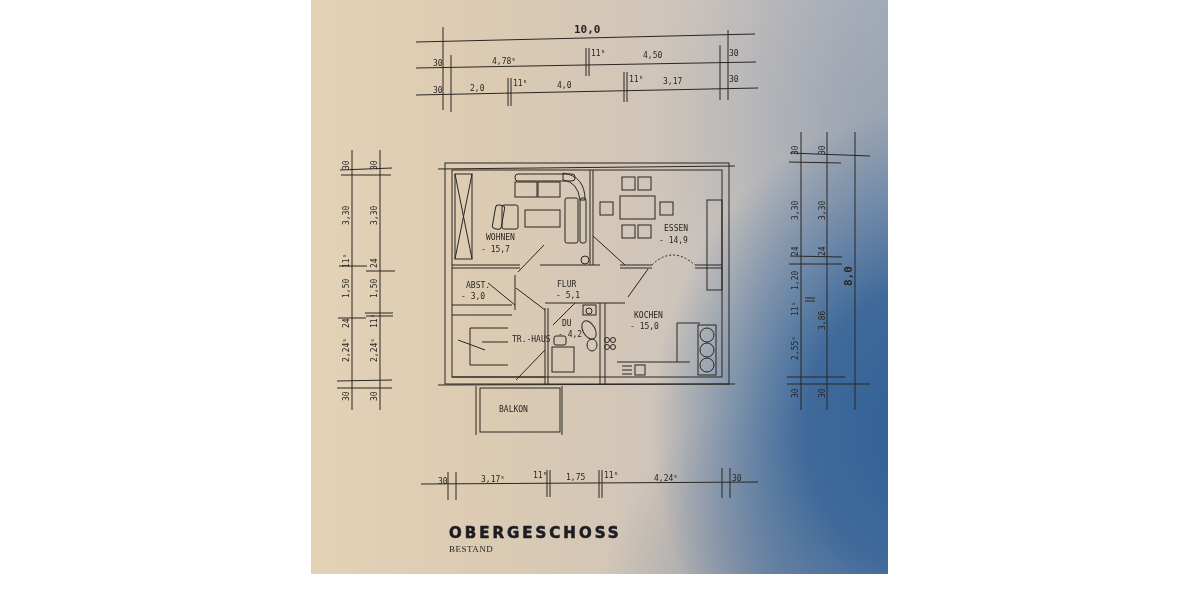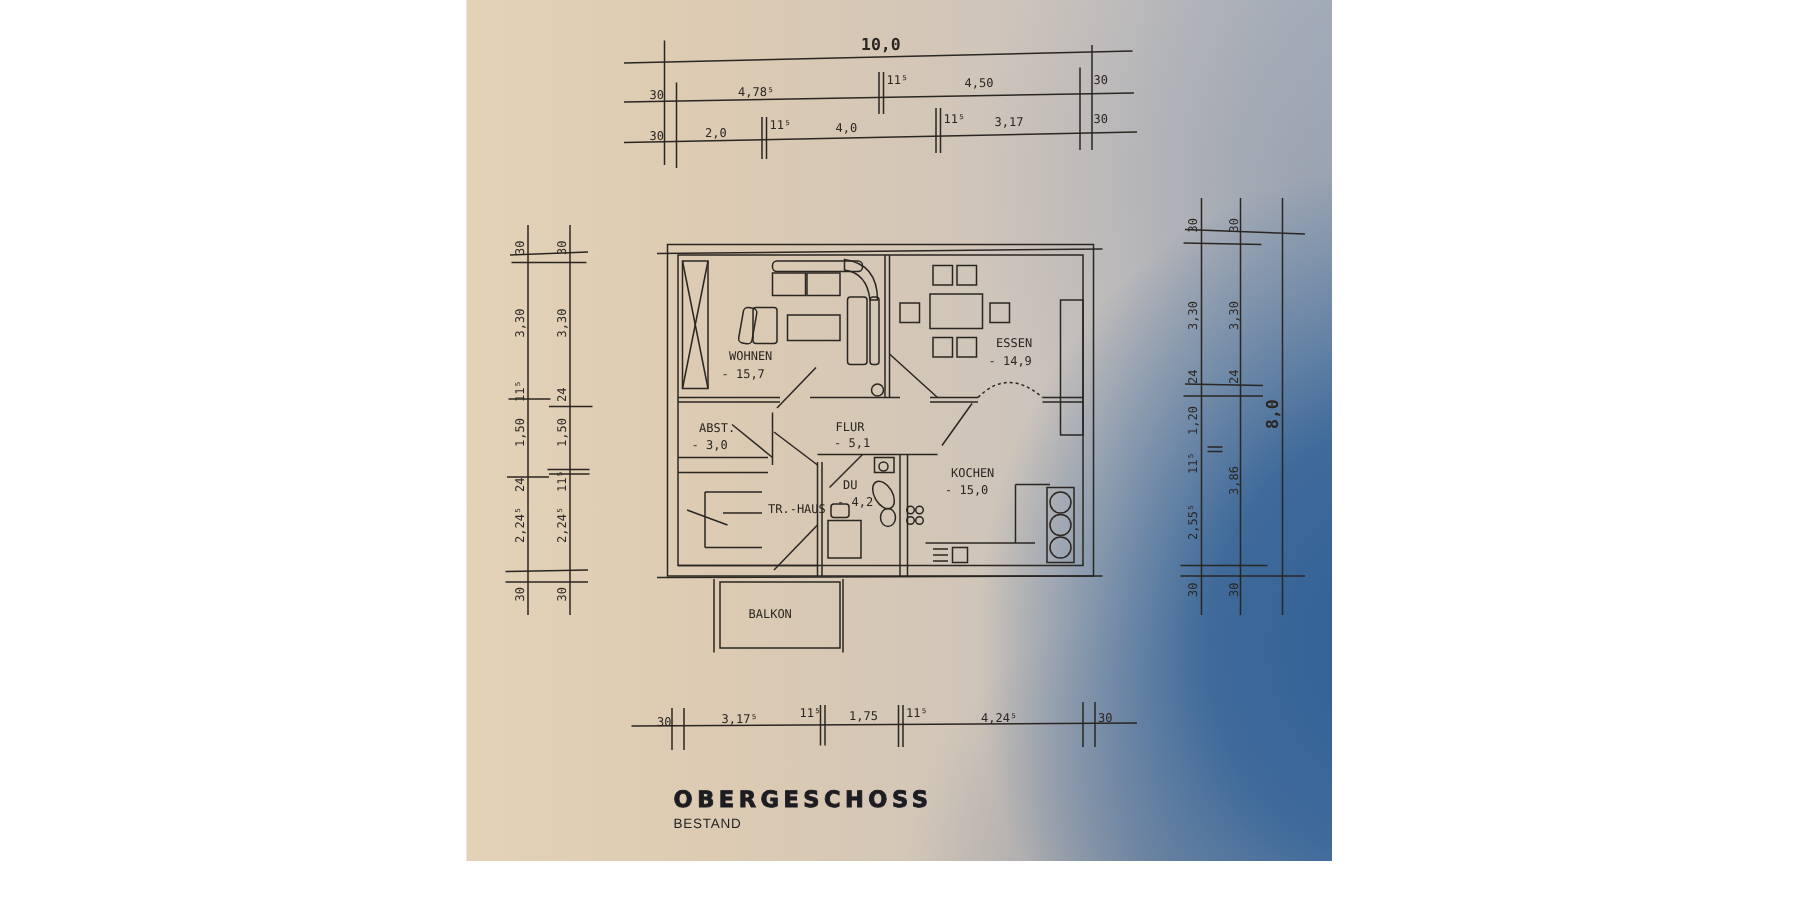--- a/index.html
+++ b/index.html
@@ -18,21 +18,21 @@
     svg { position: absolute; left: 0; top: 0; }
     .dim { font-family: "DejaVu Sans Mono", monospace; font-size: 8px; fill: #2a2622; }
     .lbl { font-family: "DejaVu Sans Mono", monospace; font-size: 8px; fill: #2a2622; }
     .big { font-size: 11px; font-weight: bold; }
     .title {
       position: absolute; left: 138px; top: 524px; font-family: "DejaVu Sans", sans-serif;
       font-size: 15px; font-weight: bold; letter-spacing: 3px; color: #1c1c22; text-align: right;
       -webkit-text-stroke: 0.6px #1c1c22;
     }
     .subtitle {
-      position: absolute; left: 138px; top: 544px; font-family: Liberation Sans, sans-serif;
+      position: absolute; left: 138px; top: 544px; font-family: Liberation Serif, serif;
       font-size: 9px; color: #1f2125; letter-spacing: 0.5px;
     }
   </style>
 </head>
 <body>
 
 <div class="photo">
   <svg width="577" height="600" viewBox="311 0 577 600">
     <g stroke="#2a2622" stroke-width="1" fill="none">
 

